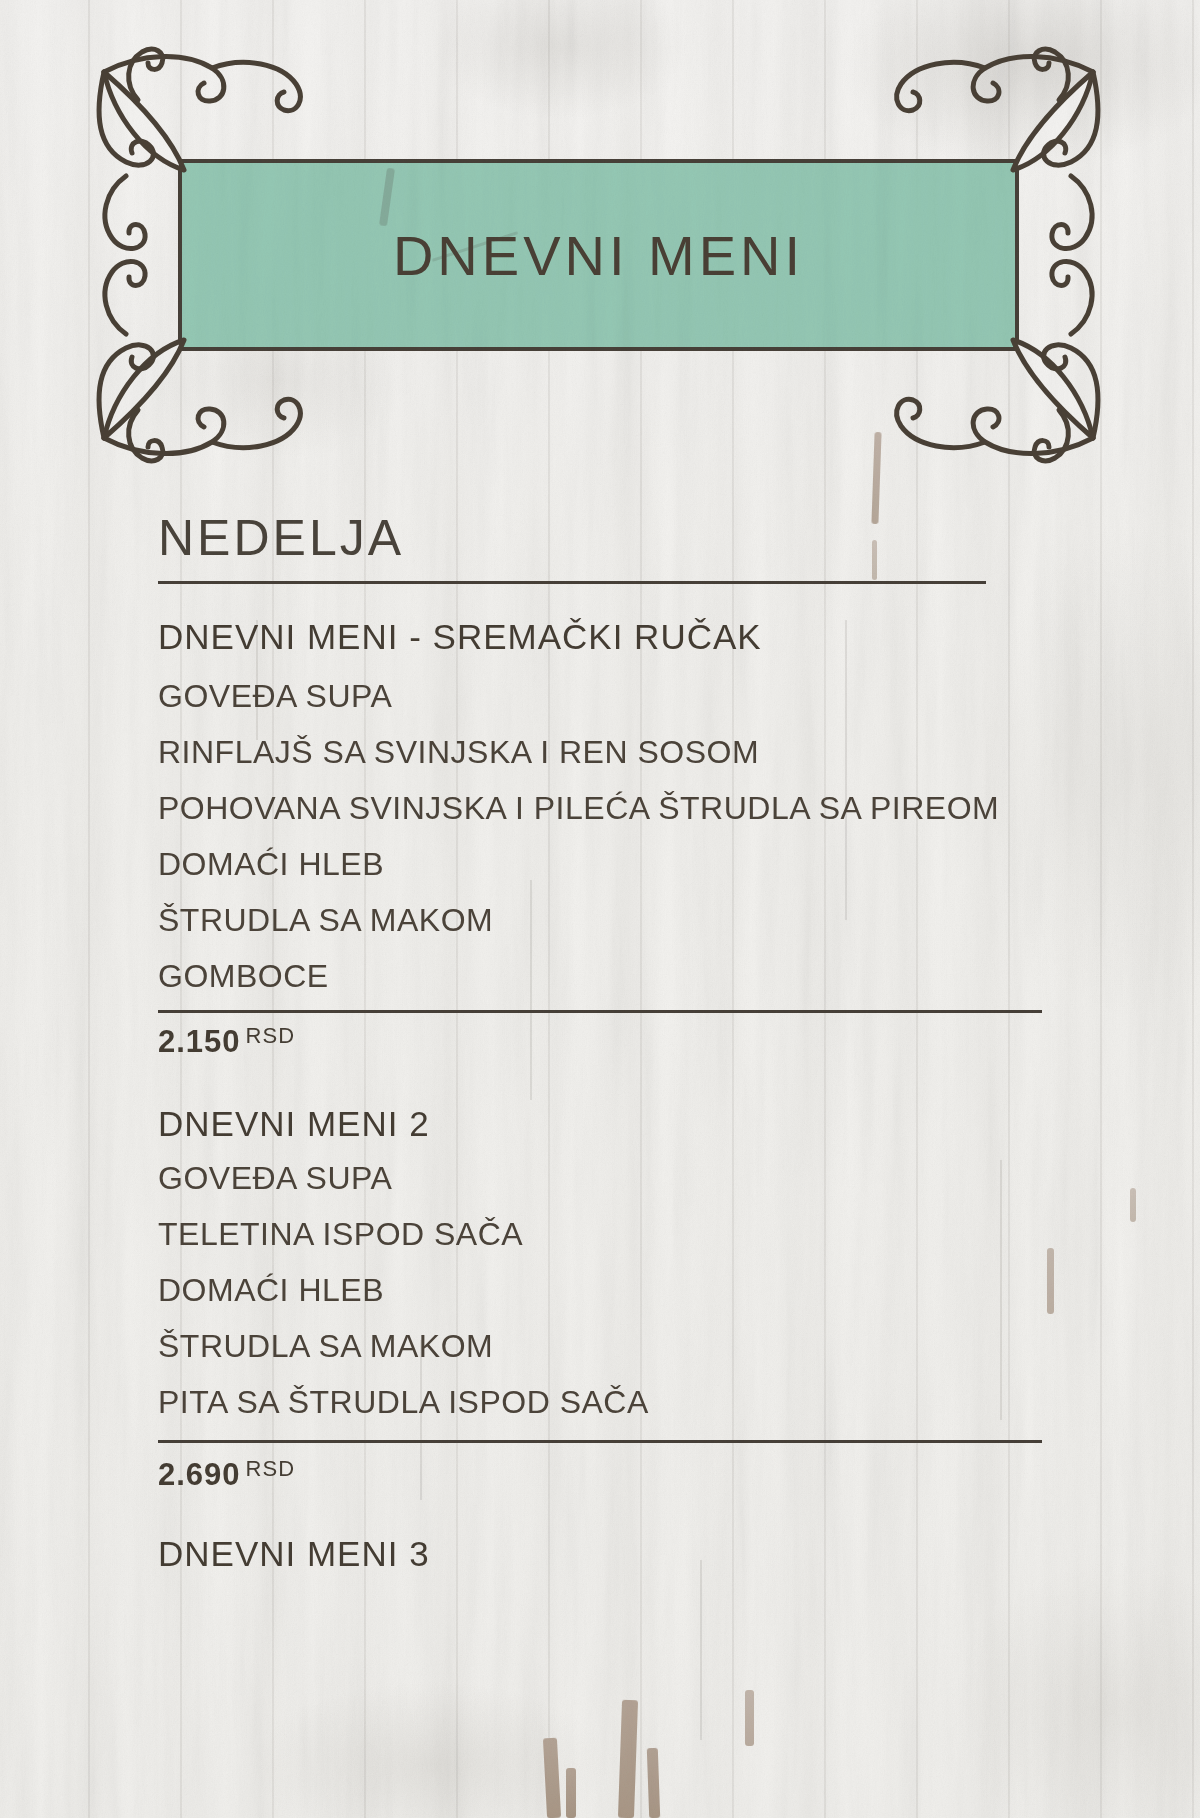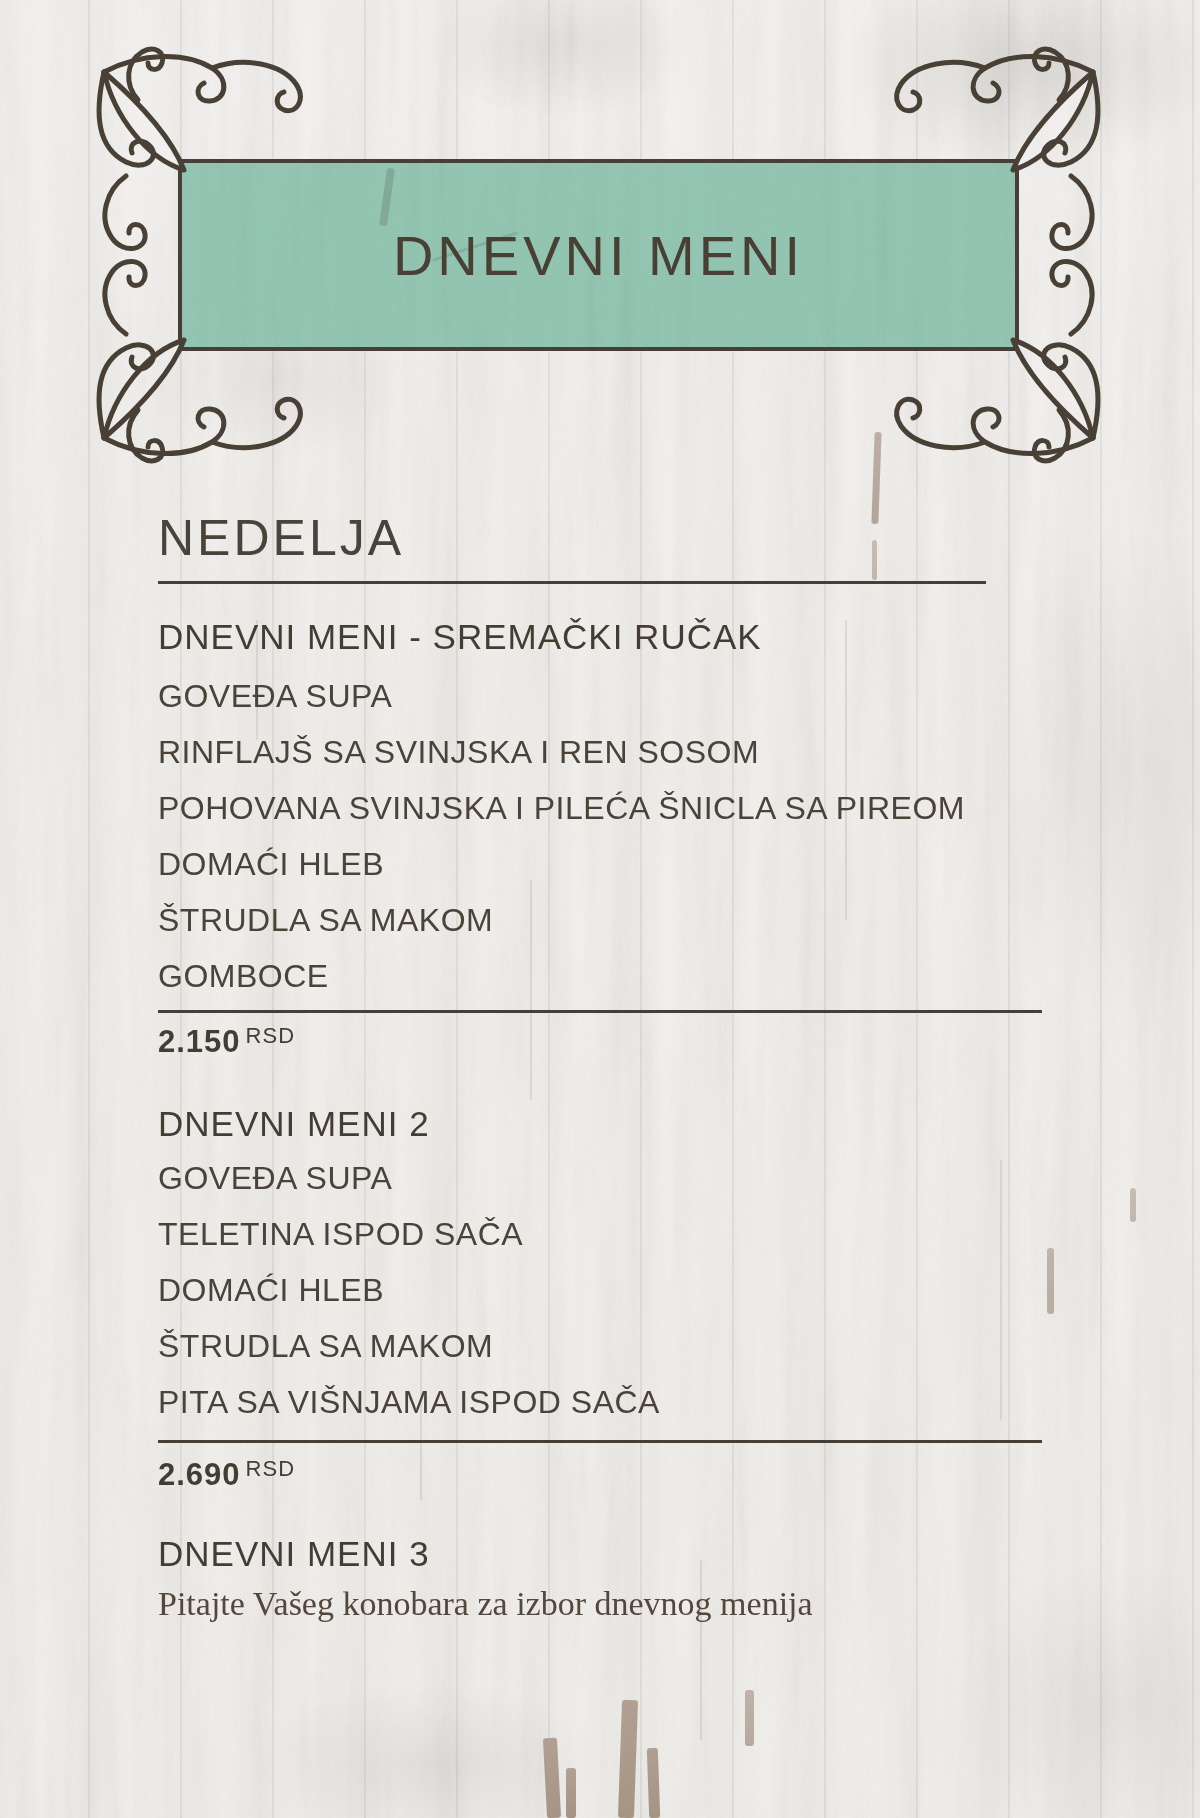--- a/index.html
+++ b/index.html
@@ -121,47 +121,46 @@
 
   <div class="banner-title">DNEVNI MENI</div>
 
   <div class="day-heading">NEDELJA</div>
   <div class="rule r-day"></div>
 
   <div class="sec-heading sh1">DNEVNI MENI - SREMAČKI RUČAK</div>
   <div class="items it1">
       <div class="menu-item">GOVEĐA SUPA</div>
       <div class="menu-item">RINFLAJŠ SA SVINJSKA I REN SOSOM</div>
-      <div class="menu-item">POHOVANA SVINJSKA I PILEĆA ŠNICLA SA PIREOM</div>
+      <div class="menu-item">POHOVANA SVINJSKA I PILEĆA ŠTRUDLA SA PIREOM</div>
       <div class="menu-item">DOMAĆI HLEB</div>
       <div class="menu-item">ŠTRUDLA SA MAKOM</div>
       <div class="menu-item">GOMBOCE</div>
     </div>
   <div class="rule r-p1"></div>
   <div class="price p1">
     <span class="price-num">2.150</span>
     <span class="price-cur">RSD</span>
   </div>
 
   <div class="sec-heading sh2">DNEVNI MENI 2</div>
   <div class="items it2">
       <div class="menu-item">GOVEĐA SUPA</div>
       <div class="menu-item">TELETINA ISPOD SAČA</div>
       <div class="menu-item">DOMAĆI HLEB</div>
       <div class="menu-item">ŠTRUDLA SA MAKOM</div>
-      <div class="menu-item">PITA SA VIŠNJAMA ISPOD SAČA</div>
+      <div class="menu-item">PITA SA ŠTRUDLA ISPOD SAČA</div>
     </div>
   <div class="rule r-p2"></div>
   <div class="price p2">
     <span class="price-num">2.690</span>
     <span class="price-cur">RSD</span>
   </div>
 
   <div class="sec-heading sh3">DNEVNI MENI 3</div>
-  <div class="note">Pitajte Vašeg konobara za izbor dnevnog menija</div>
 
   <div class="streak tan" style="left:873px;top:432px;width:7px;height:92px;transform:rotate(2deg);opacity:.8;"></div>
   <div class="streak tan" style="left:1047px;top:1248px;width:7px;height:66px;opacity:.7;"></div>
   <div class="streak tan" style="left:1130px;top:1188px;width:6px;height:34px;opacity:.6;"></div>
   <div class="streak tan" style="left:545px;top:1738px;width:14px;height:80px;transform:rotate(-3deg);"></div>
   <div class="streak tan" style="left:566px;top:1768px;width:10px;height:50px;"></div>
   <div class="streak tan" style="left:620px;top:1700px;width:16px;height:118px;transform:rotate(2deg);"></div>
   <div class="streak tan" style="left:648px;top:1748px;width:11px;height:70px;transform:rotate(-2deg);"></div>
   <div class="streak tan" style="left:745px;top:1690px;width:9px;height:56px;opacity:.75;"></div>
   <div class="streak tan" style="left:872px;top:540px;width:5px;height:40px;opacity:.6;"></div>

